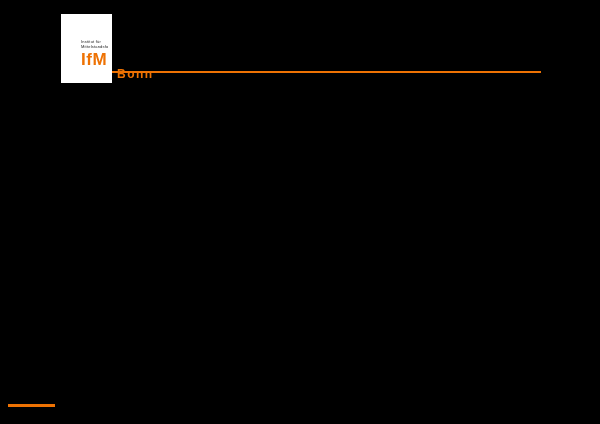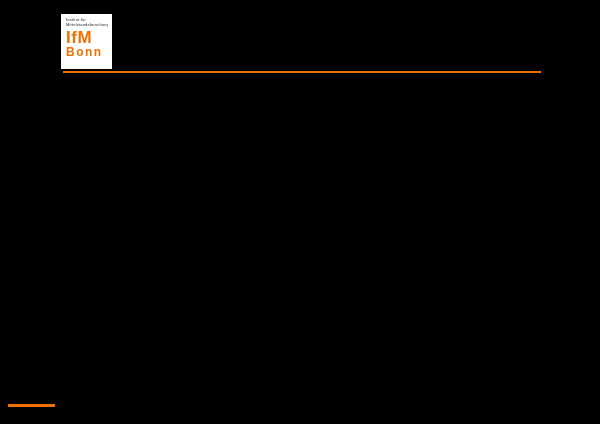--- a/index.html
+++ b/index.html
@@ -22,26 +22,27 @@
     top: 71px;
     width: 478px;
     height: 2px;
     background: var(--accent, #ee7203);
   }
   .logo-box {
     position: absolute;
     left: 61px;
     top: 14px;
     width: 51px;
-    height: 55px;
+    height: 69px;
     background: #ffffff;
     box-sizing: border-box;
-    padding: 3px 4px 2px 5px;
+    padding: 3px 4px 2px 20px;
     display: flex;
     flex-direction: column;
+    justify-content: flex-end;
   }
   .logo-small {
     font-size: 4px;
     line-height: 5px;
     color: #1a1a1a;
     letter-spacing: 0.2px;
     white-space: nowrap;
     overflow: hidden;
   }
   .logo-main {
@@ -51,20 +52,21 @@
     font-weight: bold;
     color: var(--accent, #ee7203);
     letter-spacing: 0.5px;
   }
   .logo-sub {
     font-size: 12px;
     line-height: 13px;
     font-weight: bold;
     color: var(--accent, #ee7203);
     letter-spacing: 1.5px;
+    margin-left: 36px;
   }
 
   
   .footer-mark {
     position: absolute;
     left: 8px;
     top: 404px;
     width: 47px;
     height: 3px;
     background: var(--accent, #ee7203);

